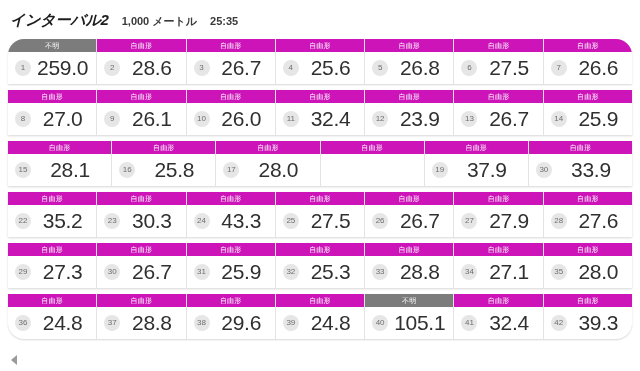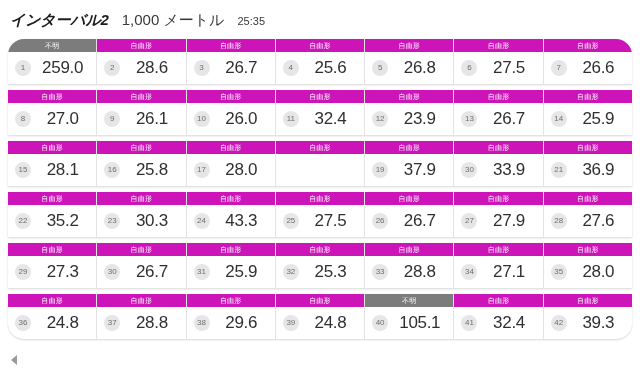--- a/index.html
+++ b/index.html
@@ -25,28 +25,28 @@
     white-space: nowrap;
   }
   .header .title {
     font-size: 15px;
     font-weight: bold;
     font-style: italic;
     color: #1c1c1c;
     letter-spacing: -0.2px;
   }
   .header .distance {
-    font-size: 15px;
+    font-size: 11px;
     color: #3a3a3a;
-    font-weight: normal;
+    font-weight: bold;
   }
   .header .duration {
     font-size: 11px;
     color: #3a3a3a;
-    font-weight: normal;
+    font-weight: bold;
   }
 
   
   .laps {
     padding: 0 8px 0 8px;
   }
   .lap-row {
     display: flex;
     width: 100%;
     box-sizing: border-box;
@@ -109,21 +109,21 @@
     color: #6d6d6d;
     font-size: 8px;
     display: flex;
     align-items: center;
     justify-content: center;
     line-height: 1;
   }
   .lap-value {
     flex: 1 1 auto;
     text-align: center;
-    font-size: 17px;
+    font-size: 21px;
     color: #303030;
     letter-spacing: -0.3px;
     white-space: nowrap;
   }
 
   
   .footer {
     position: absolute;
     left: 0;
     bottom: 0;
@@ -285,27 +285,20 @@
           <span class="lap-value">37.9</span>
         </div>
       </div>
       <div class="lap-cell">
         <div class="cell-head">自由形</div>
         <div class="cell-body">
           <span class="lap-badge">30</span>
           <span class="lap-value">33.9</span>
         </div>
       </div>
-      <div class="lap-cell">
-        <div class="cell-head">自由形</div>
-        <div class="cell-body">
-          <span class="lap-badge">21</span>
-          <span class="lap-value">36.9</span>
-        </div>
-      </div>
     </div>
     <div class="lap-row">
       <div class="lap-cell">
         <div class="cell-head">自由形</div>
         <div class="cell-body">
           <span class="lap-badge">22</span>
           <span class="lap-value">35.2</span>
         </div>
       </div>
       <div class="lap-cell">

